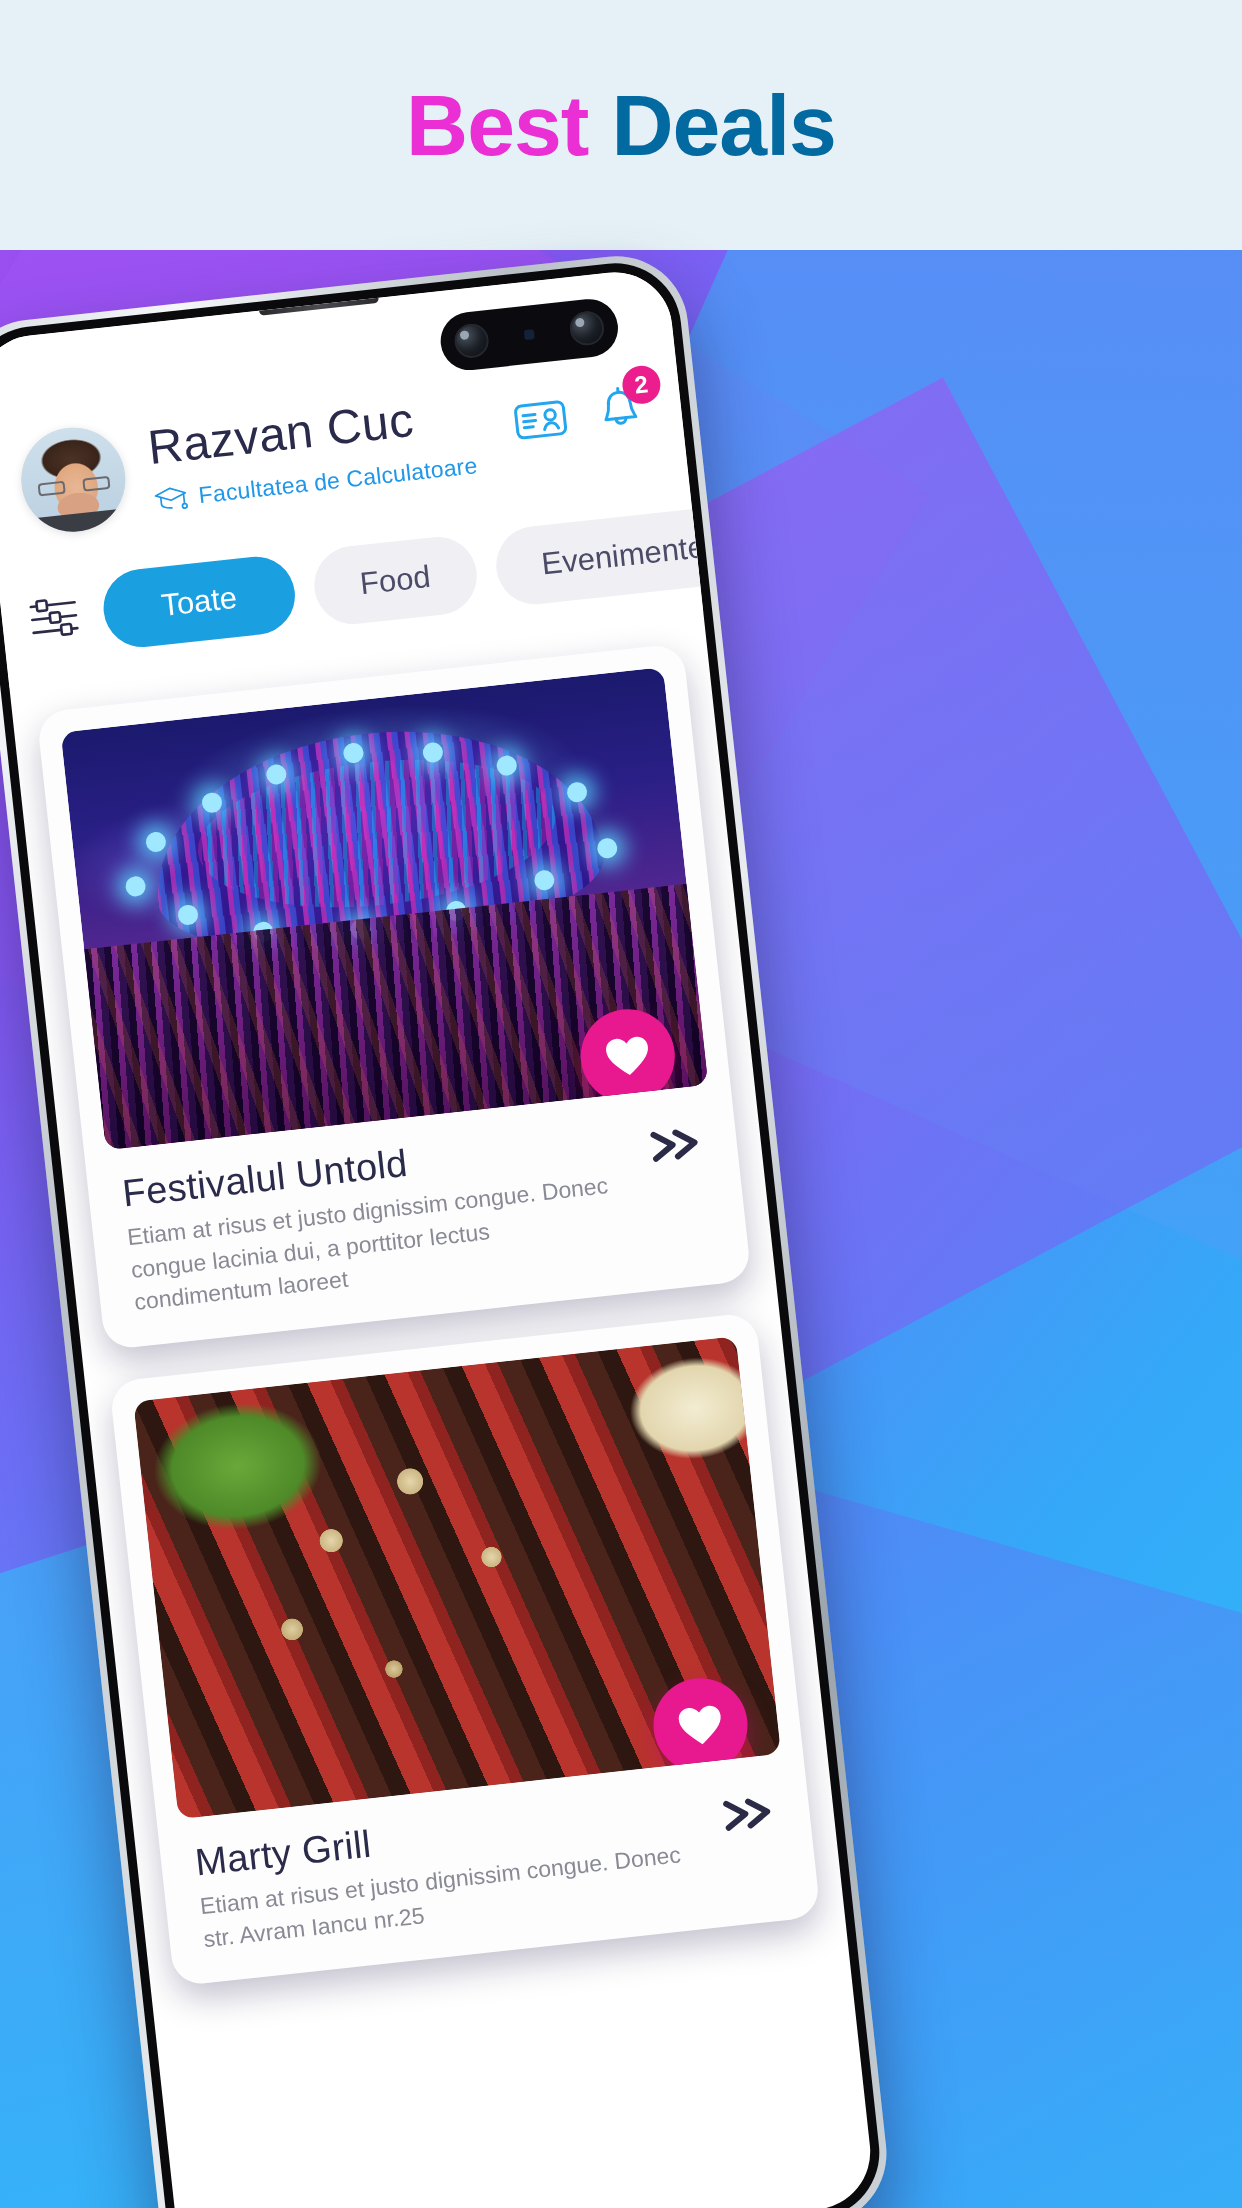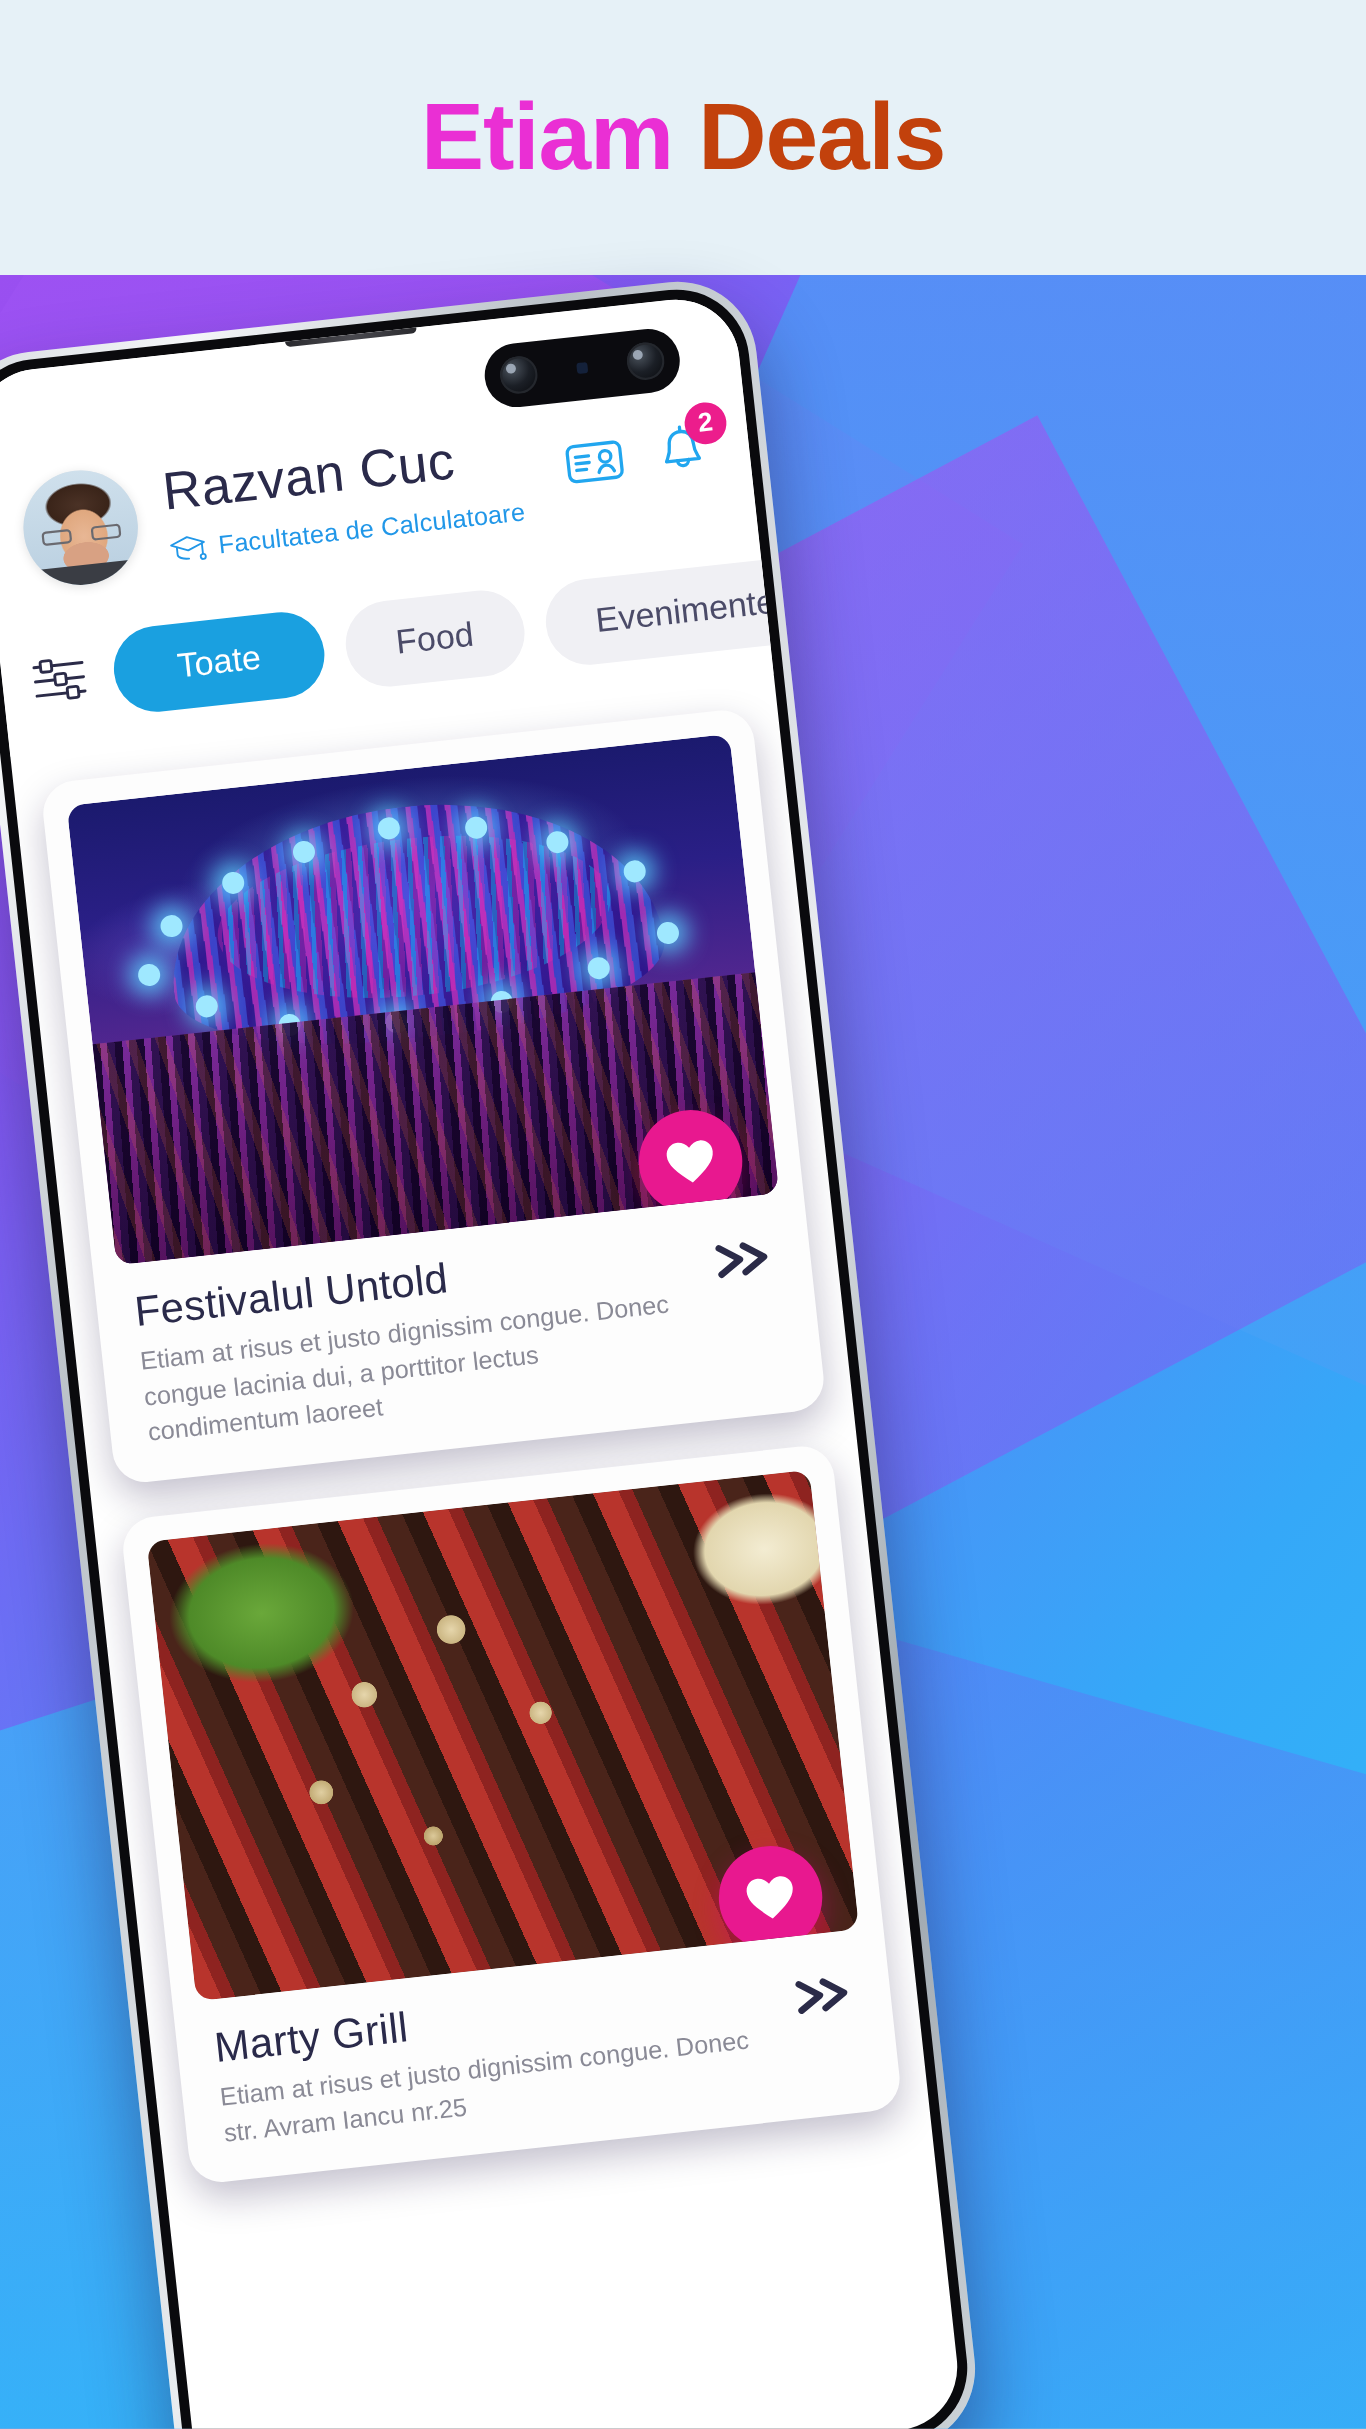--- a/index.html
+++ b/index.html
@@ -15,21 +15,21 @@
     position:absolute; left:0; top:0; width:1242px; height:250px;
     background:#e6f1f7;
     display:flex; align-items:center; justify-content:center;
     z-index:5;
   }
   #banner-title {
     font-size:86px; font-weight:700; letter-spacing:-1px;
     white-space:nowrap;
   }
   #banner-title .w1 { color:#ea2fd4; }
-  #banner-title .w2 { color:#c2410c; }
+  #banner-title .w2 { color:#0369a1; }
 
   
   #backdrop {
     position:absolute; left:0; top:248px; width:1242px; height:1960px;
     overflow:hidden;
     background:linear-gradient(128deg,#9a4ff0 0%,#8a52f3 16%,#6d6ef5 34%,#4f8ef7 55%,#35a8f8 74%,#2fbdf8 100%);
   }
   .bd-shape { position:absolute; }
   .bd1 { left:-140px; top:-60px; width:900px; height:900px;
          background:linear-gradient(140deg,#a450f2,#7b5cf4); transform:rotate(32deg); opacity:.85; }
@@ -275,21 +275,21 @@
 <div id="backdrop">
   <div class="bd-shape bd1"></div>
   <div class="bd-shape bd2"></div>
   <div class="bd-shape bd5"></div>
   <div class="bd-shape bd3"></div>
   <div class="bd-shape bd4"></div>
 </div>
 
 <div id="banner">
   <div id="banner-title">
-    <span class="w1">Etiam</span><span>&nbsp;</span><span class="w2">Deals</span>
+    <span class="w1">Best</span><span>&nbsp;</span><span class="w2">Deals</span>
   </div>
 </div>
 
 <div id="phone-wrap">
   <div id="phone">
     <div id="phone-inner">
       <div id="screen">
 
         <div id="earpiece"></div>
         <div id="punchhole">

